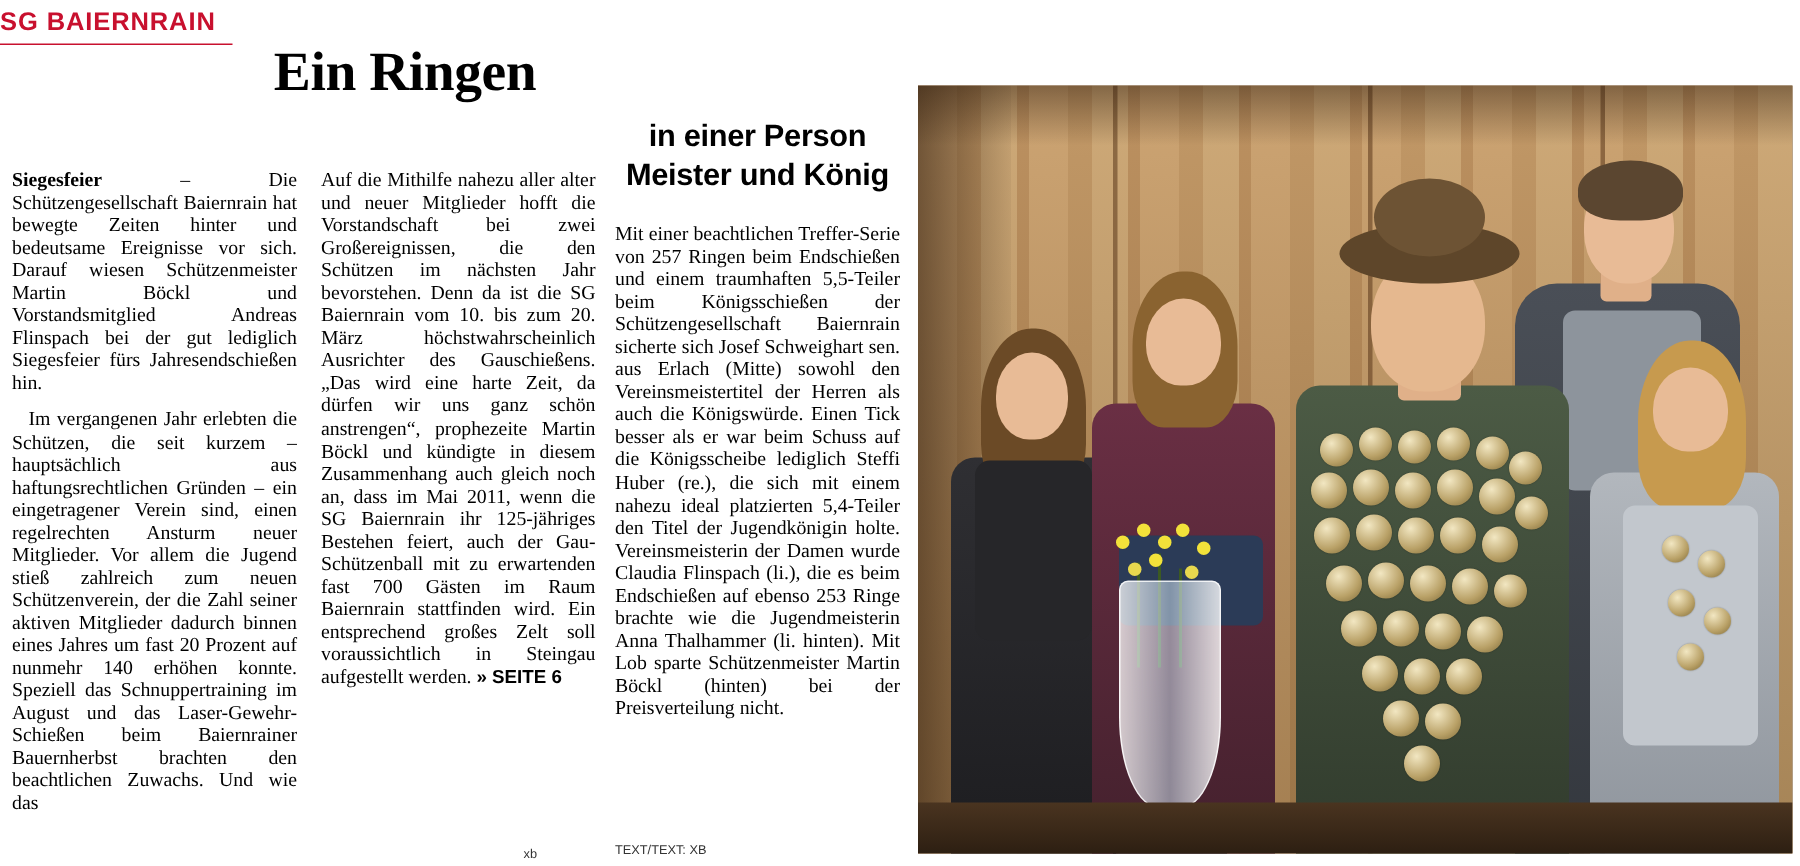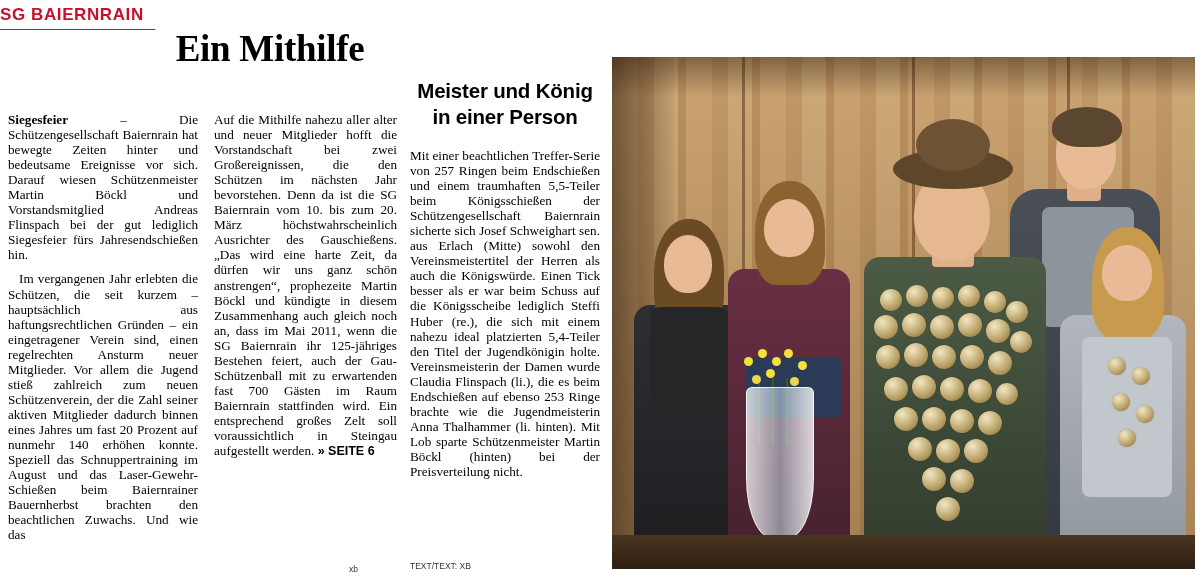--- a/index.html
+++ b/index.html
@@ -225,26 +225,26 @@
 <body>
 
 <div class="page">
 
   <div class="kicker">
     <div class="kicker-text">SG BAIERNRAIN</div>
     <div class="kicker-rule"></div>
   </div>
 
   <div class="headline">
-    <span class="l1">Ein Mithilfe</span>
+    <span class="l1">Ein Ringen</span>
   </div>
 
   <div class="subhead">
+    <div>in einer Person</div>
     <div>Meister und König</div>
-    <div>in einer Person</div>
   </div>
 
   <div class="col" id="col1">
     <p><span class="lead">Siegesfeier</span><span> – Die Schützengesellschaft Baiernrain hat bewegte Zeiten hinter und bedeutsame Ereignisse vor sich. Darauf wiesen Schützenmeister Martin Böckl und Vorstandsmitglied Andreas Flinspach bei der gut lediglich Siegesfeier fürs Jahresendschießen hin.</span></p>
     <p>Im vergangenen Jahr erlebten die Schützen, die seit kurzem – hauptsächlich aus haftungsrechtlichen Gründen – ein eingetragener Verein sind, einen regelrechten Ansturm neuer Mitglieder. Vor allem die Jugend stieß zahlreich zum neuen Schützenverein, der die Zahl seiner aktiven Mitglieder dadurch binnen eines Jahres um fast 20 Prozent auf nunmehr 140 erhöhen konnte. Speziell das Schnuppertraining im August und das Laser-Gewehr-Schießen beim Baiernrainer Bauernherbst brachten den beachtlichen Zuwachs. Und wie das</p>
   </div>
 
   <div class="col" id="col2">
     <p><span>Auf die Mithilfe nahezu aller alter und neuer Mitglieder hofft die Vorstandschaft bei zwei Großereignissen, die den Schützen im nächsten Jahr bevorstehen. Denn da ist die SG Baiernrain vom 10. bis zum 20. März höchstwahrscheinlich Ausrichter des Gauschießens. „Das wird eine harte Zeit, da dürfen wir uns ganz schön anstrengen“, prophezeite Martin Böckl und kündigte in diesem Zusammenhang auch gleich noch an, dass im Mai 2011, wenn die SG Baiernrain ihr 125-jähriges Bestehen feiert, auch der Gau-Schützenball mit zu erwartenden fast 700 Gästen im Raum Baiernrain stattfinden wird. Ein entsprechend großes Zelt soll voraussichtlich in Steingau aufgestellt werden.</span> <span class="seite">» SEITE 6</span></p>
   </div>

